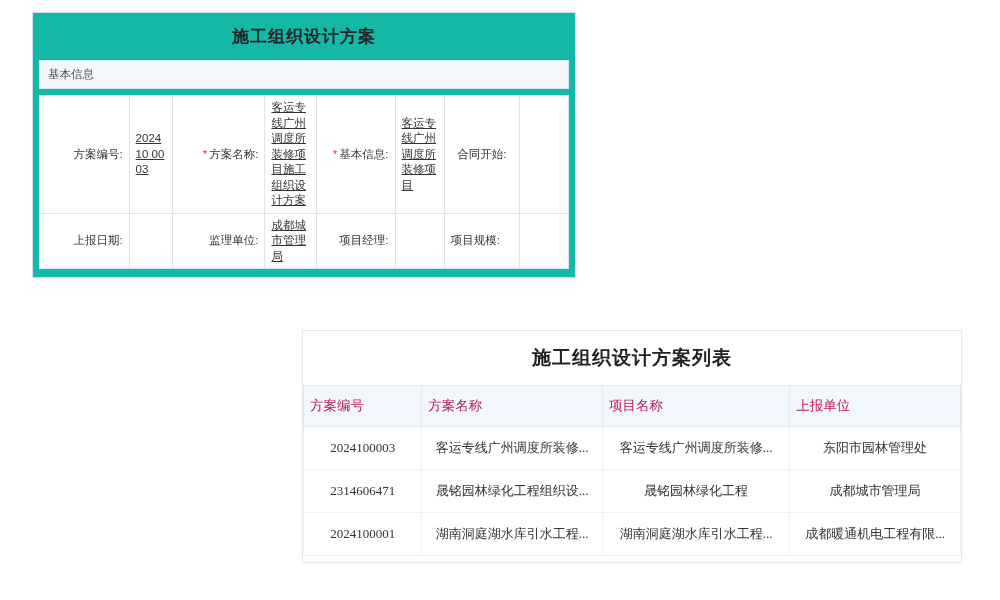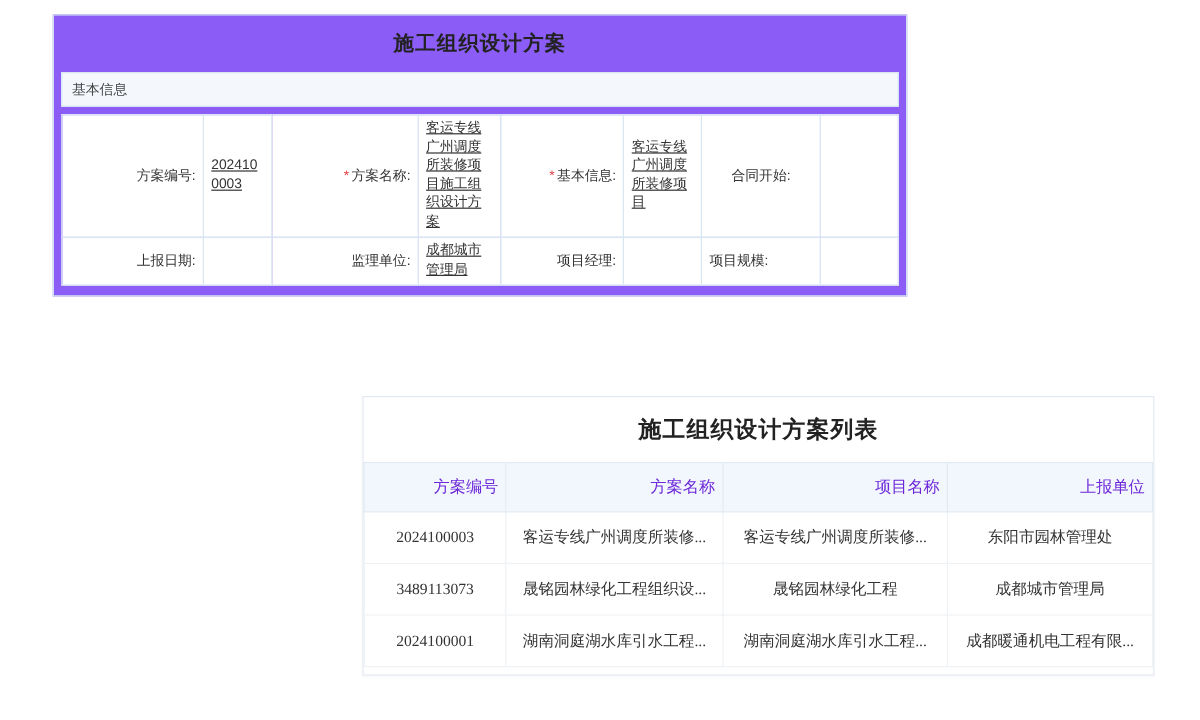--- a/index.html
+++ b/index.html
@@ -8,24 +8,24 @@
     width: 1000px; height: 600px;
     background: #ffffff;
     font-family: "Liberation Sans", sans-serif;
     color: #333;
   }
   .page { position: relative; width: 1000px; height: 600px; overflow: hidden; }
 
   
   .form-card {
     position: absolute;
-    left: 44px; top: 12px;
-    width: 712px;
+    left: 32px; top: 12px;
+    width: 544px;
     border: 1px solid #cfe0f0;
-    background: #8b5cf6;
+    background: #14b8a6;
   }
   .form-title {
     text-align: center;
     font-size: 17px;
     font-weight: bold;
     color: #222;
     padding: 12px 0 12px 0;
     letter-spacing: 1px;
   }
   .section-bar {
@@ -88,23 +88,23 @@
   table.list-table {
     width: 100%;
     border-collapse: collapse;
     table-layout: fixed;
   }
   table.list-table th {
     background: #f1f7fc;
     border: 1px solid #e1eaf3;
     font-size: 13.5px;
     font-weight: normal;
-    color: #6d28d9;
+    color: #be185d;
     padding: 11px 6px;
-    text-align: right;
+    text-align: left;
   }
   table.list-table td {
     border: 1px solid #eef2f6;
     font-size: 13px;
     color: #333;
     padding: 12px 8px;
     text-align: center;
     white-space: nowrap;
     overflow: hidden;
     text-overflow: ellipsis;
@@ -187,21 +187,21 @@
         </tr>
       </thead>
       <tbody>
         <tr>
           <td class="link">2024100003</td>
           <td class="link">客运专线广州调度所装修...</td>
           <td class="link">客运专线广州调度所装修...</td>
           <td>东阳市园林管理处</td>
         </tr>
         <tr>
-          <td class="link">3489113073</td>
+          <td class="link">2314606471</td>
           <td class="link">晟铭园林绿化工程组织设...</td>
           <td class="link">晟铭园林绿化工程</td>
           <td>成都城市管理局</td>
         </tr>
         <tr>
           <td class="link">2024100001</td>
           <td class="link">湖南洞庭湖水库引水工程...</td>
           <td class="link">湖南洞庭湖水库引水工程...</td>
           <td>成都暖通机电工程有限...</td>
         </tr>

